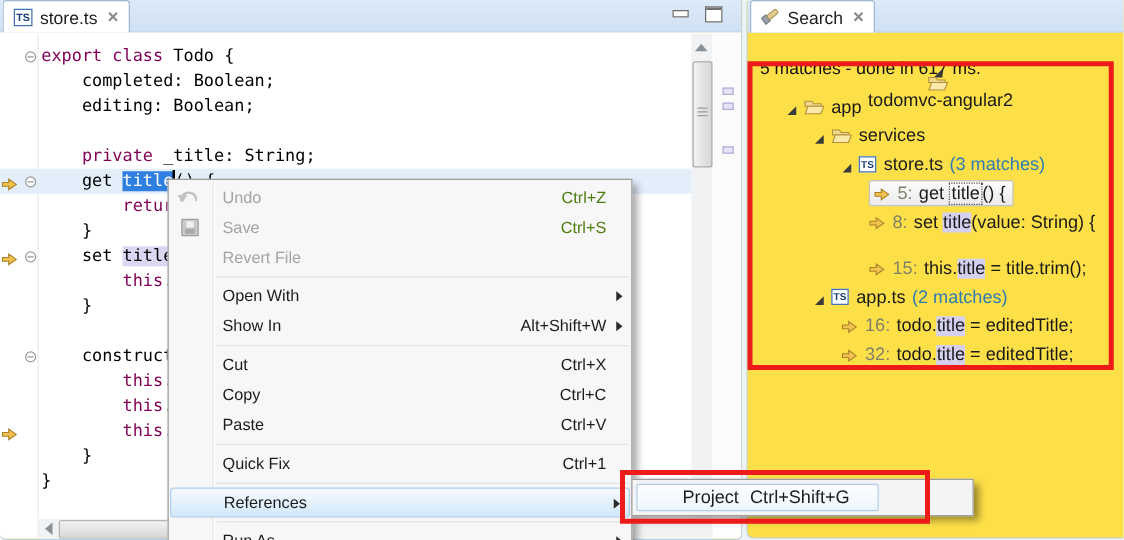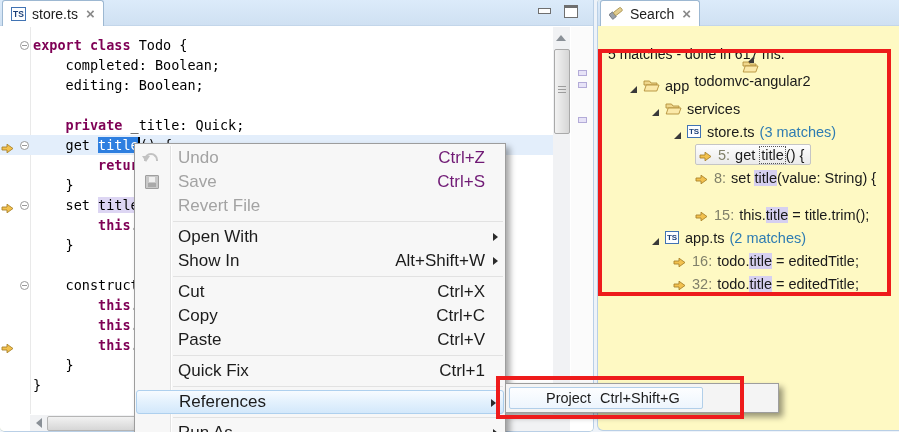--- a/index.html
+++ b/index.html
@@ -1,19 +1,19 @@
 <!DOCTYPE html>
 <html><head>
 <meta charset="utf-8">
 <style>
   html,body{margin:0;padding:0;background:#fff;}
   #app{position:relative;width:899px;height:432px;overflow:hidden;
        background:#eef3f9;font-family:"Liberation Sans",sans-serif;
        -webkit-font-smoothing:antialiased;}
-  .panel{position:absolute;background:#fef9c3;overflow:hidden;}
+  .panel{position:absolute;background:#fde047;overflow:hidden;}
   #editor-panel{left:0;top:0;width:593px;height:431px;
       border-right:1px solid #b9cfe6;border-bottom:1px solid #b9cfe6;
       border-radius:0 0 5px 5px;}
   #search-panel{left:597px;top:0;width:302px;height:430px;
       border-left:1px solid #b9cfe6;border-bottom:1px solid #b9cfe6;
       border-radius:3px 0 0 6px;}
   .tabbar{position:absolute;left:0;top:0;right:0;height:26px;
       background:linear-gradient(#dcebfa,#cfe0f2);
       box-shadow:inset 0 -1px 0 #c3d6ea;}
   .tab{position:absolute;left:2px;top:0;height:26px;background:#fff;
@@ -29,21 +29,21 @@
   .btn-max::before{content:"";position:absolute;left:0;right:0;top:0;height:2px;background:#6f6f6f;}
 
   
   #editor-body{position:absolute;left:0;top:26px;right:0;bottom:0;background:#fff;}
   #gutterline{position:absolute;left:30px;top:1px;bottom:17px;width:1px;background:#e9e9e9;}
   #code{position:absolute;left:0;top:9px;width:553px;}
   .cl{position:relative;height:20px;line-height:20px;padding-left:33px;
       font-family:"DejaVu Sans Mono",monospace;font-size:13.5px;color:#000;white-space:pre;}
   .cl.hl{background:#e3eefb;}
   .ct{white-space:pre;}
-  .kw{color:#7f0055;font-weight:bold;}
+  .kw{color:#7f0055;font-weight:normal;}
   .selx{background:#2e7fe0;color:#fff;}
   .occ{background:#ddd6f3;}
   .caret{display:inline-block;width:2px;height:15px;background:#000;vertical-align:-2px;margin:0 0 0 -1px;}
   .g-arrow{position:absolute;left:1px;top:4px;width:13px;height:11px;}
   .g-fold{position:absolute;left:20px;top:6px;width:9px;height:9px;border:1px solid #9a9a9a;
       border-radius:50%;background:#fff;box-sizing:border-box;}
   .g-fold::after{content:"";position:absolute;left:1px;right:1px;top:3px;height:1px;background:#9a9a9a;}
 
   
   #vscroll{position:absolute;right:23px;top:1px;bottom:17px;width:17px;background:#f1f2f4;}
@@ -77,25 +77,25 @@
   .mh{background:#d6d0f0;}
   .cm{border:1px dotted #555;padding:0 1px;}
   .selbox{display:inline-flex;align-items:center;height:21px;padding:0 6px 0 3px;
       background:linear-gradient(#fdfdfd,#ebebeb);border:1px solid #c5c5c5;border-radius:2px;box-sizing:border-box;}
 
   
   #menu{position:absolute;left:134px;top:143px;width:372px;height:320px;background:#f7f7f7;
       border:1px solid #9d9d9d;box-shadow:4px 4px 6px rgba(0,0,0,.35);padding:2px 0;box-sizing:border-box;z-index:30;}
   #menu::before{content:"";position:absolute;left:35px;top:2px;bottom:2px;width:1px;background:#e2e2e2;}
   #menu::after{content:"";position:absolute;left:36px;top:2px;bottom:2px;width:1px;background:#fff;}
-  .mi{position:relative;height:24px;line-height:24px;padding-left:43px;font-size:17px;color:#1c1c1c;
+  .mi{position:relative;height:24px;line-height:24px;padding-left:43px;font-size:13px;color:#1c1c1c;
       box-sizing:border-box;}
   .mi.dis{color:#a3a3a3;}
   .mi .sc{position:absolute;right:20px;top:0;}
-  .mi.dis .sc{color:#701a75;}
+  .mi.dis .sc{color:#4d7c0f;}
   .subarrow{position:absolute;right:7px;top:8px;width:0;height:0;
       border-top:4px solid transparent;border-bottom:4px solid transparent;border-left:5px solid #2b2b2b;}
   .mi.hot{background:linear-gradient(#f7fbff,#e3f1fd 50%,#d3e8fb);border:1px solid #aed0ee;
       border-radius:3px;margin:0 1px;height:24px;line-height:22px;padding-left:42px;z-index:1;}
   .msep{height:1px;background:#e2e2e2;margin:3px 2px 3px 38px;}
   .ic-undo{position:absolute;left:9px;top:7px;width:14px;height:8px;border:2px solid #c2c2c2;border-bottom:none;
       border-radius:8px 8px 0 0;box-sizing:border-box;}
   .ic-undo::after{content:"";position:absolute;left:-4px;bottom:-5px;width:0;height:0;
       border:4px solid transparent;border-top:6px solid #c2c2c2;}
   .ic-save{position:absolute;left:10px;top:5px;width:14px;height:14px;background:#c9c9c9;
@@ -134,21 +134,21 @@
         <span class="btn-max"></span>
       </div>
     </div>
     <div id="editor-body">
       <div id="gutterline"></div>
       <div id="code">
           <div class="cl"><span class="g-fold"></span><span class="ct"><span class="kw">export class</span><span> Todo {</span></span></div>
           <div class="cl"><span class="ct"><span>    completed: Boolean;</span></span></div>
           <div class="cl"><span class="ct"><span>    editing: Boolean;</span></span></div>
           <div class="cl"><span class="ct"></span></div>
-          <div class="cl"><span class="ct"><span>    </span><span class="kw">private</span><span> _title: Quick;</span></span></div>
+          <div class="cl"><span class="ct"><span>    </span><span class="kw">private</span><span> _title: String;</span></span></div>
           <div class="cl hl"><span class="g-arrow"><svg width="13" height="11" viewBox="0 0 13 11">
                 <path d="M1 4 h5 V1.2 L12 5.5 L6 9.8 V7 H1 Z" fill="#f2c14e" stroke="#a9822a" stroke-width="0.9"></path>
               </svg></span><span class="g-fold"></span><span class="ct"><span>    get </span><span class="selx">title</span><span class="caret"></span><span>() {</span></span></div>
           <div class="cl"><span class="ct"><span>        </span><span class="kw">return</span><span> </span><span class="kw">this</span><span>._title;</span></span></div>
           <div class="cl"><span class="ct"><span>    }</span></span></div>
           <div class="cl"><span class="g-arrow"><svg width="13" height="11" viewBox="0 0 13 11">
                 <path d="M1 4 h5 V1.2 L12 5.5 L6 9.8 V7 H1 Z" fill="#f2c14e" stroke="#a9822a" stroke-width="0.9"></path>
               </svg></span><span class="g-fold"></span><span class="ct"><span>    set </span><span class="occ">title</span><span>(value: String) {</span></span></div>
           <div class="cl"><span class="ct"><span>        </span><span class="kw">this</span><span>._title = value.trim();</span></span></div>
           <div class="cl"><span class="ct"><span>    }</span></span></div>

